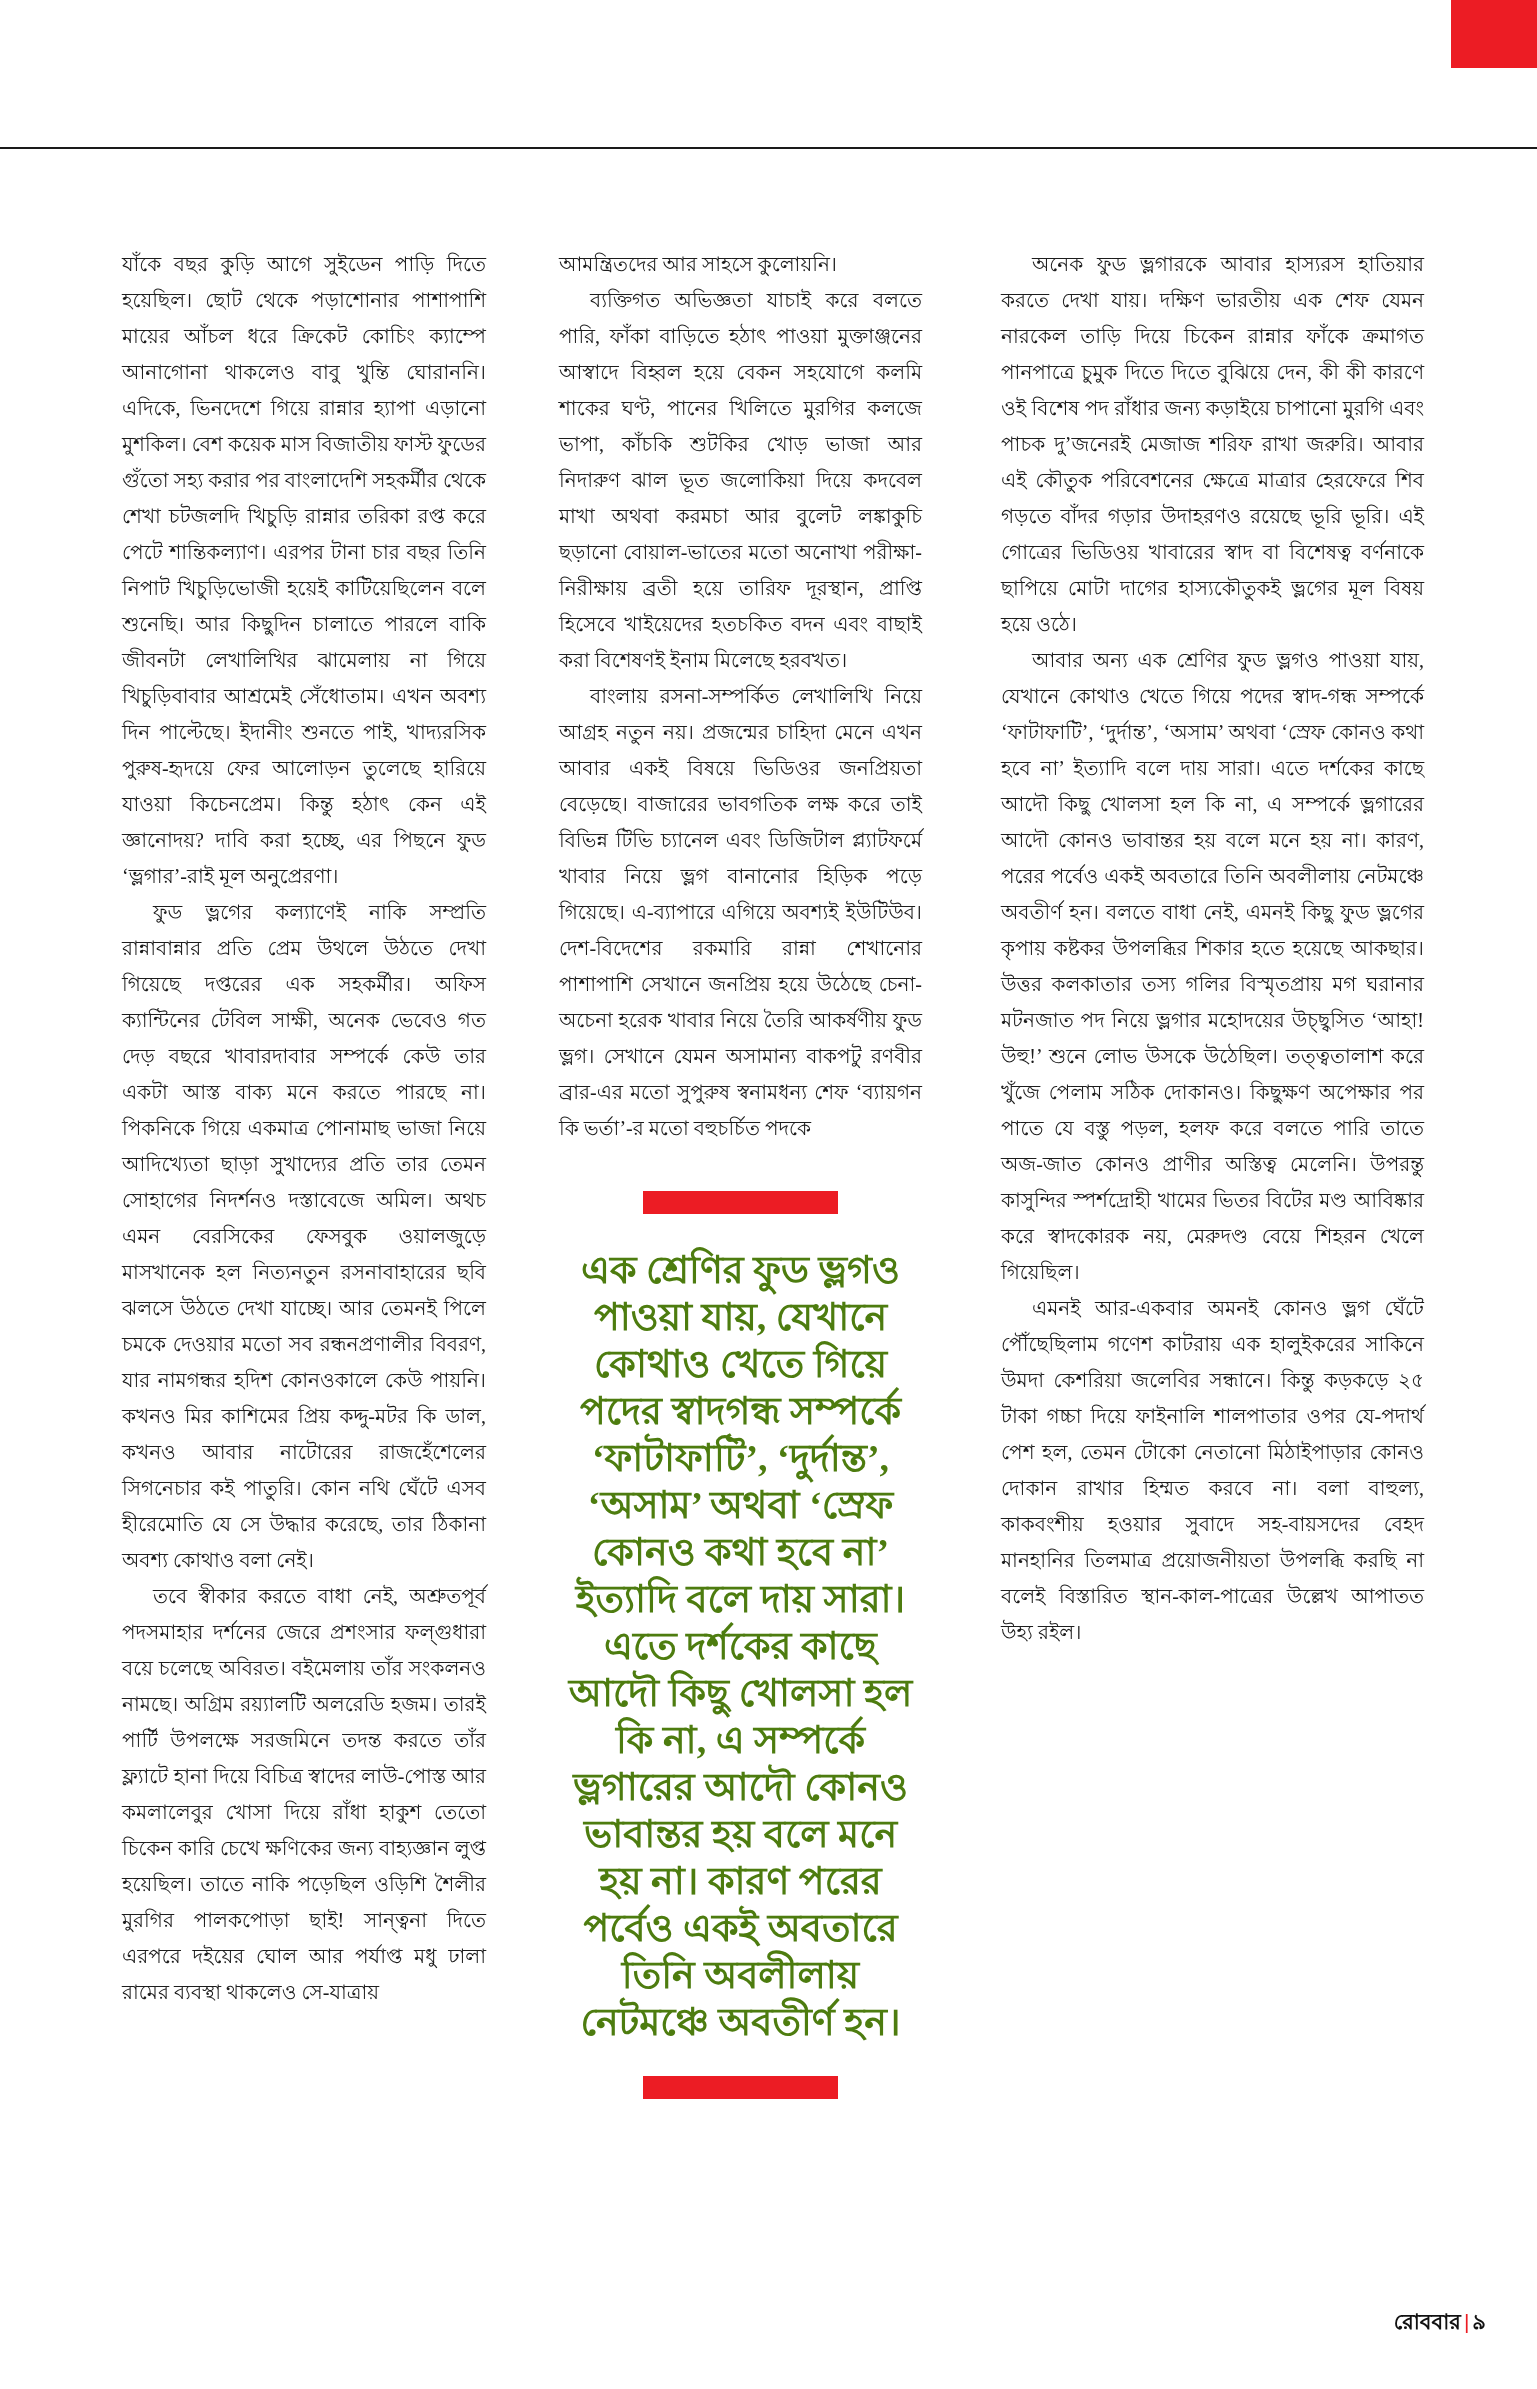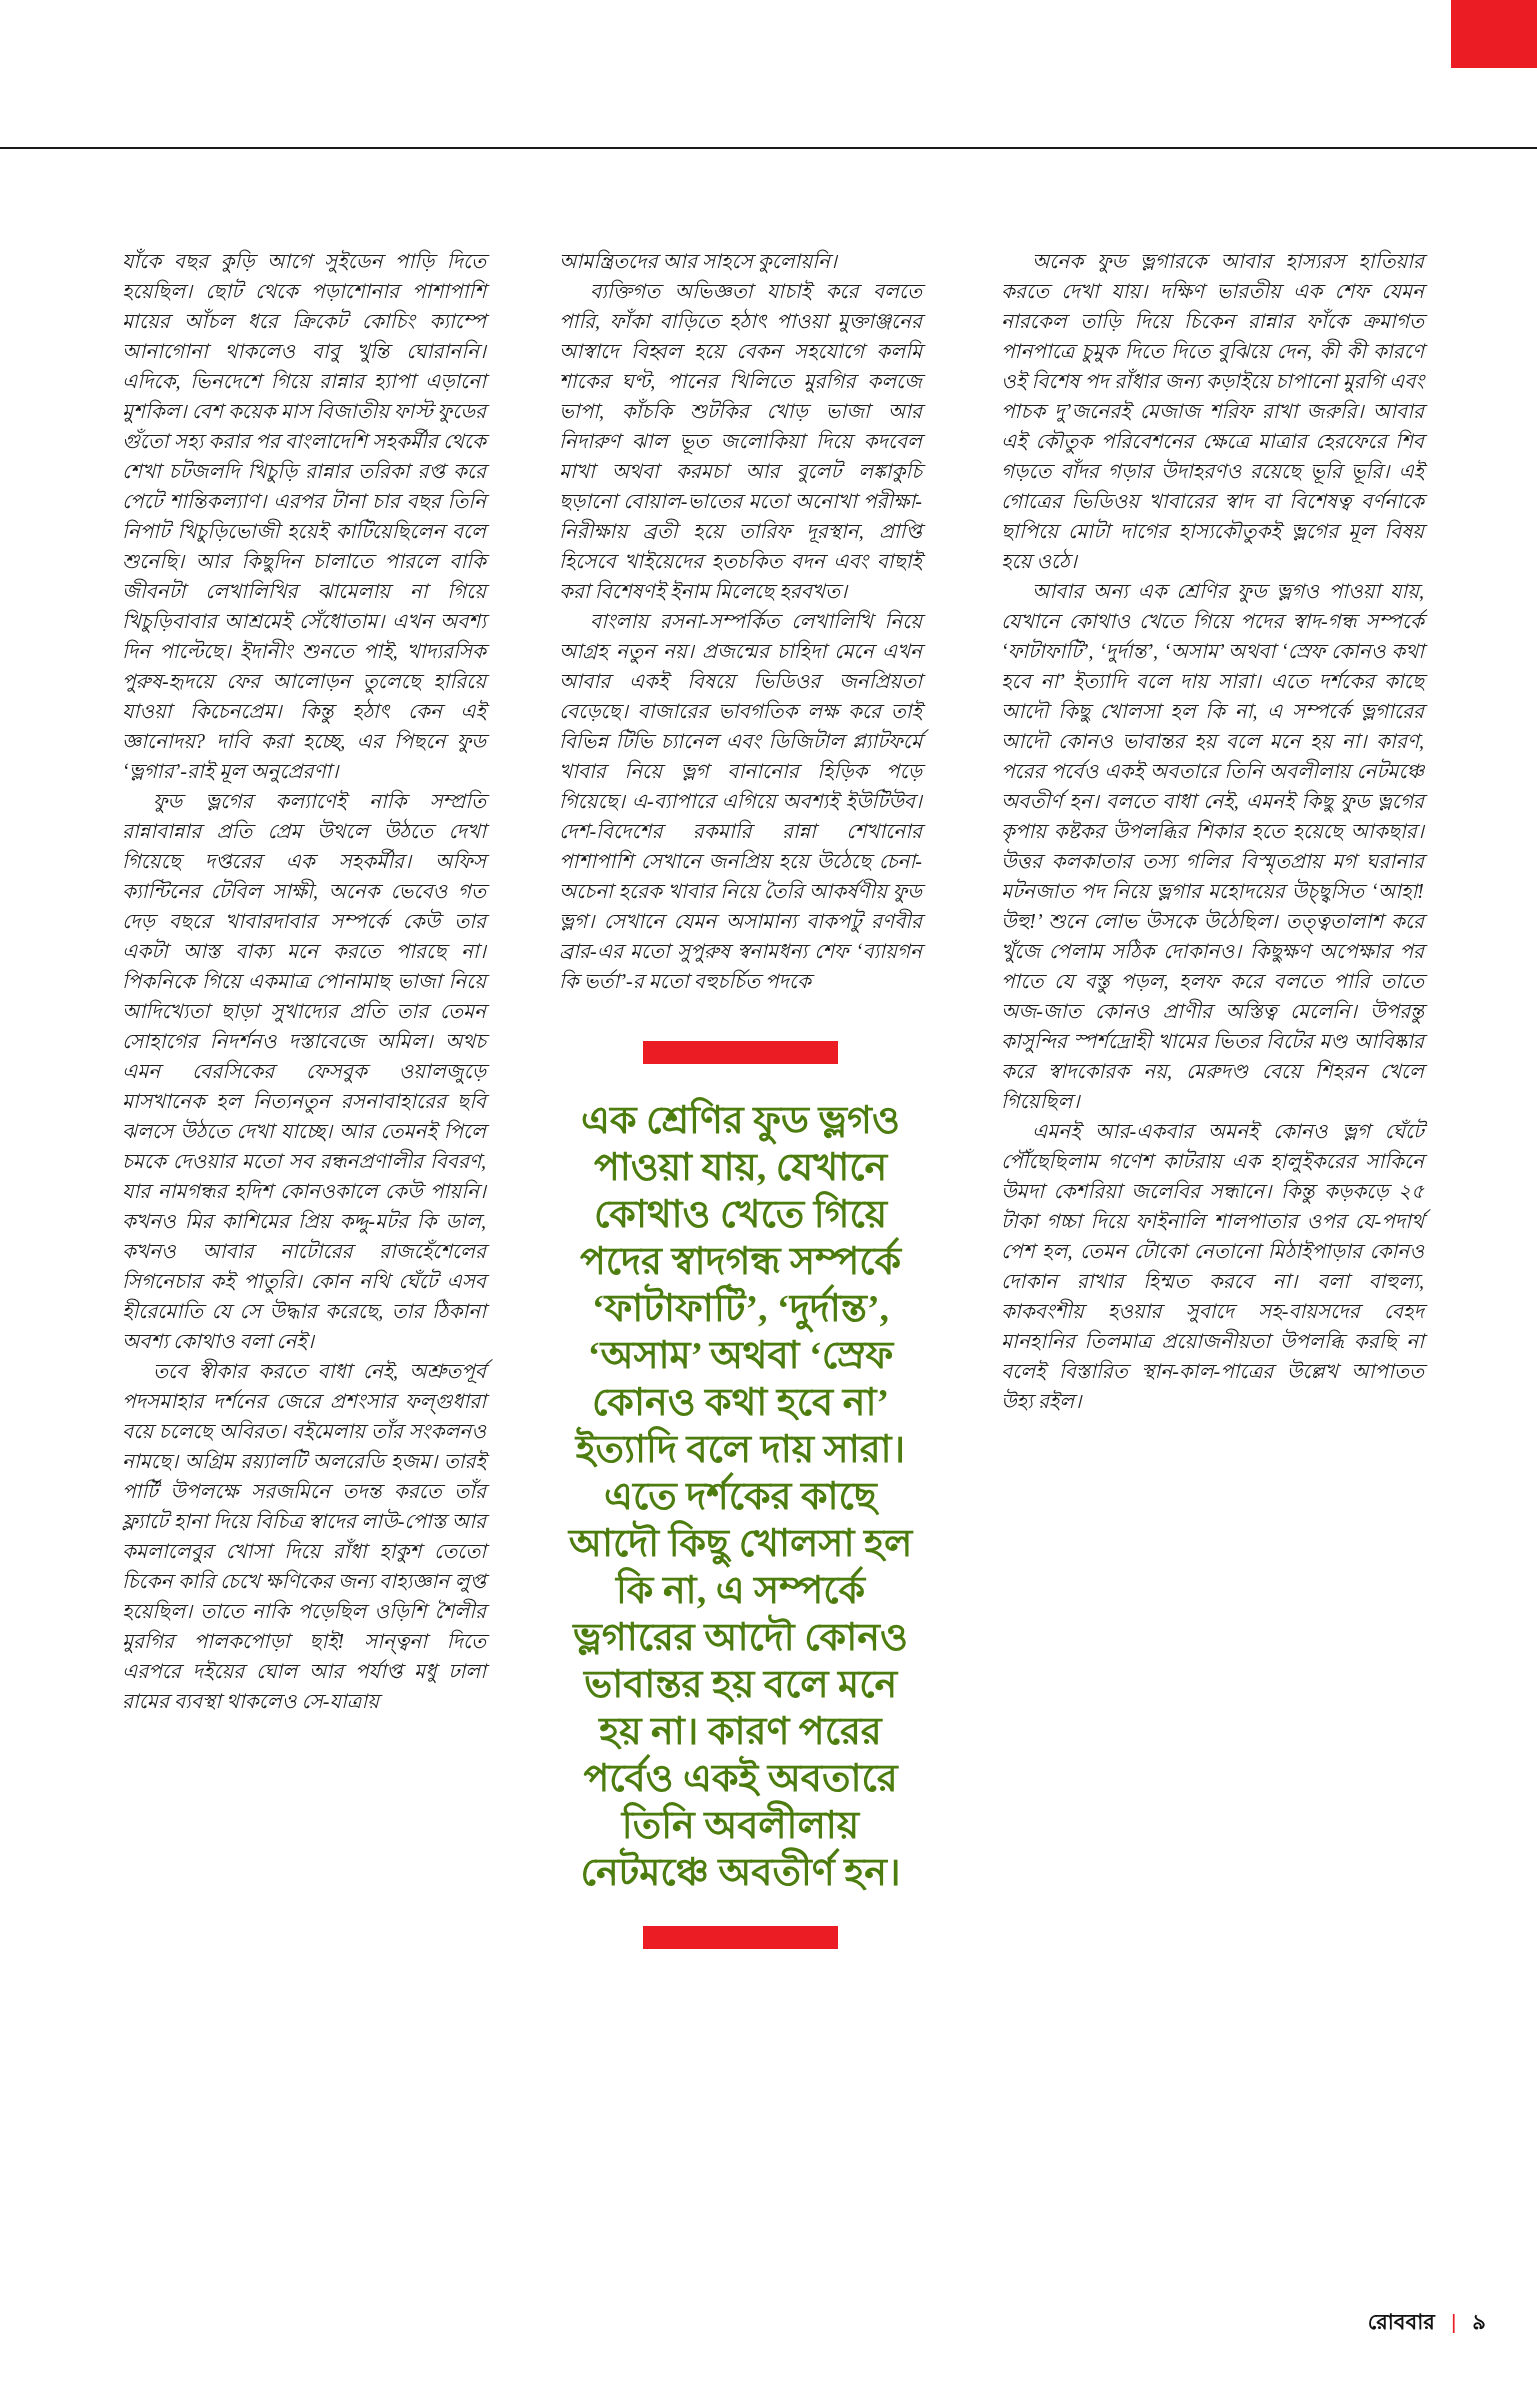--- a/index.html
+++ b/index.html
@@ -25,22 +25,21 @@
     background: #1a1a1a;
   }
   .col {
     position: absolute;
     top: 246px;
     text-align: justify;
   }
   .col p {
     margin: 0;
     font-size: 20px;
-    line-height: 30px;
-    font-style: italic;
+    line-height: 36px;
   }
   .col p.indent { text-indent: 31px; }
   .col-1 { left: 122px;  width: 364px; }
   .col-2 { left: 559px;  width: 363px; }
   .col-3 { left: 1001px; width: 423px; }
 
   .pull-quote {
     margin-top: 45px;
     text-align: center;
   }
@@ -62,21 +61,21 @@
 
   .page-footer {
     position: absolute;
     right: 52px;
     bottom: 48px;
     font-size: 21px;
     font-weight: 700;
     color: #111111;
     display: flex;
     align-items: baseline;
-    gap: 16px;
+    gap: 3px;
     font-family: "Liberation Sans", "DejaVu Sans", sans-serif;
     margin-top: 23px;
   }
   .footer-divider {
     color: #ec1c24;
     font-weight: 400;
   }
 </style>
 </head>
 <body>

